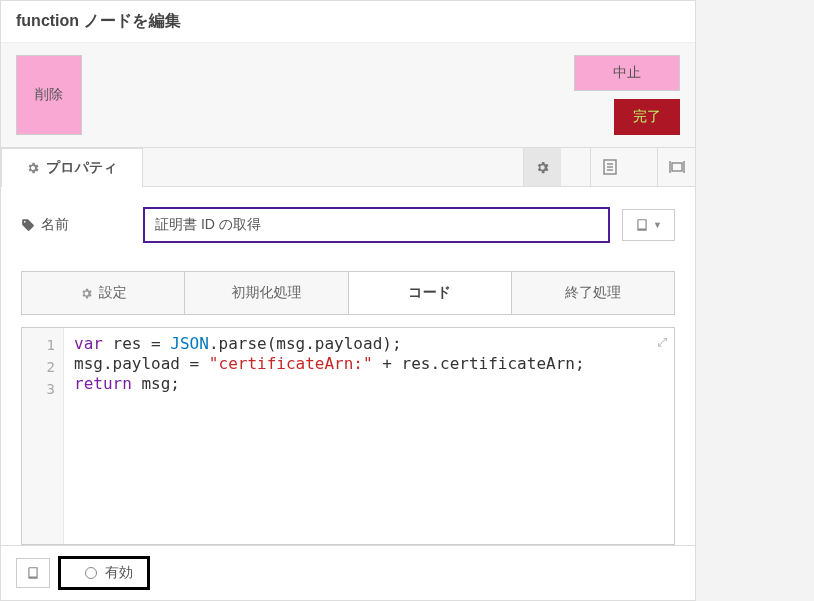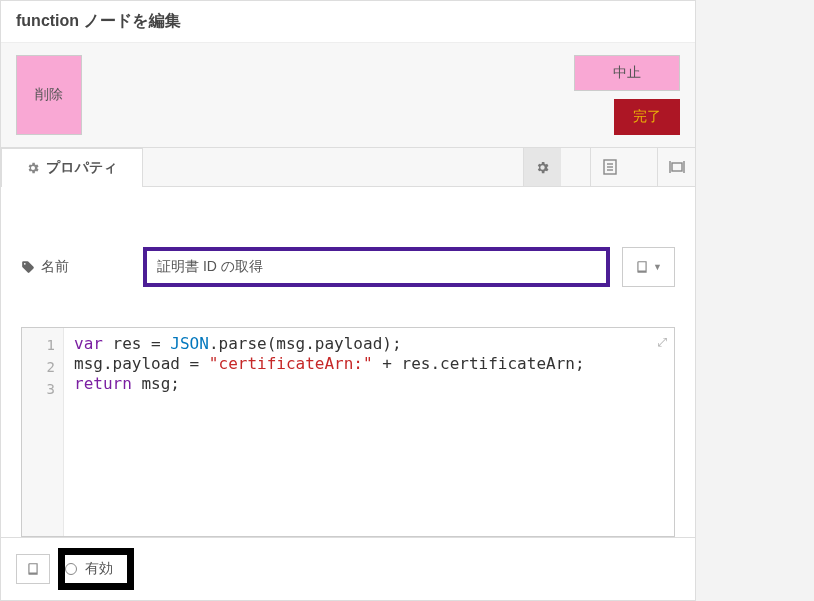--- a/index.html
+++ b/index.html
@@ -7,48 +7,48 @@
     margin: 0;
     font-family: "Helvetica Neue", Arial, sans-serif;
     font-size: 14px;
     background: #f3f3f3;
     color: #555;
   }
   .editor { width: 696px; height: 601px; background: #fff; border: 1px solid #ddd; display: flex; flex-direction: column; }
   .header { padding: 10px 15px; font-weight: bold; font-size: 16px; color: #444; border-bottom: 1px solid #eee; }
   .action-bar { padding: 12px 15px; display: flex; justify-content: space-between; background: #f7f7f7; border-bottom: 1px solid #ddd; }
   .btn { padding: 8px 18px; border: 1px solid #ccc; background: #f9a8d4; cursor: pointer; font-size: 14px; color: #555; }
-  .btn-danger { background: #ad1625; color: #eab308; border-color: #ad1625; margin-left: 40px; }
+  .btn-danger { background: #ad1625; color: #bef264; border-color: #ad1625; margin-left: 40px; }
   .action-right { display: flex; gap: 8px; flex-direction: column; }
   .tab-bar { display: flex; border-bottom: 1px solid #ddd; background: #f7f7f7; align-items: stretch; gap: 29px; }
   .tab { padding: 10px 24px; background: #fff; border: 1px solid #ddd; border-bottom: none; margin-bottom: -1px; display: flex; align-items: center; gap: 6px; font-weight: bold; color: #555; cursor: pointer; }
   .tab-spacer { flex: 1; }
   .icon-btn { width: 38px; display: flex; align-items: center; justify-content: center; border-left: 1px solid #ddd; cursor: pointer; color: #888; }
   .icon-btn.active { background: #e6e6e6; }
   .form-area { padding: 20px 20px 10px; }
-  .form-row { display: flex; gap: 12px; margin-bottom: 18px; margin-top: 40px; }
+  .form-row { display: flex; align-items: center; gap: 12px; margin-bottom: 18px; }
   .form-label { width: 110px; display: flex; align-items: center; gap: 6px; color: #555; }
-  .name-input { flex: 1; padding: 8px 10px; border: 4px solid #4c1d95; font-size: 14px; color: #555; }
+  .name-input { flex: 1; padding: 8px 10px; border: 2px solid #4c1d95; font-size: 14px; color: #555; }
   .library-btn { padding: 8px 12px; border: 1px solid #ccc; background: #fff; display: flex; align-items: center; gap: 4px; cursor: pointer; color: #888; }
   .code-tabs { display: flex; border: 1px solid #ccc; margin: 0 20px; }
   .code-tab { flex: 1; padding: 12px 8px; text-align: center; border-right: 1px solid #ccc; background: #f7f7f7; cursor: pointer; display: flex; align-items: center; justify-content: center; gap: 6px; color: #666; }
   .code-tab:last-child { border-right: none; }
   .code-tab.active { background: #fff; font-weight: bold; color: #444; }
   .code-editor-wrap { margin: 12px 20px 0; border: 1px solid #ccc; height: 250px; position: relative; background: #fff; }
   .gutter { position: absolute; left: 0; top: 0; bottom: 0; width: 42px; background: #f7f7f7; border-right: 1px solid #e8e8e8; padding-top: 6px; text-align: right; color: #aaa; font-family: Menlo, Consolas, monospace; font-size: 14px; }
   .gutter div { padding: 1px 8px 1px 0; line-height: 20px; }
   .code { position: absolute; left: 42px; right: 0; top: 0; bottom: 0; padding: 6px 10px; font-family: Menlo, Consolas, monospace; font-size: 16px; line-height: 20px; white-space: pre; overflow: auto; color: #333; }
   .kw { color: #7b1fa2; }
   .var { color: #0277bd; }
   .str { color: #c62828; }
   .expand-icon { position: absolute; top: 4px; right: 4px; color: #aaa; cursor: pointer; font-size: 12px; padding: 3px; }
   .watermark { position: absolute; top: 2px; right: 22px; font-size: 7px; color: #bcaada; letter-spacing: -0.5px; }
   .footer { margin-top: auto; padding: 10px 15px; border-top: 1px solid #ddd; display: flex; align-items: center; gap: 8px; background: #fff; }
   .footer-icon { width: 34px; height: 30px; border: 1px solid #ccc; display: flex; align-items: center; justify-content: center; cursor: pointer; color: #888; }
-  .enabled-toggle { border: 7px solid #000000; padding: 5px 14px 5px 0; display: flex; align-items: center; gap: 8px; cursor: pointer; color: #555; }
+  .enabled-toggle { border: 3px solid #000000; padding: 5px 14px 5px 24px; display: flex; align-items: center; gap: 8px; cursor: pointer; color: #555; }
   .circle { width: 12px; height: 12px; border: 1px solid #888; border-radius: 50%; display: inline-block; }
   svg { display: block; }
 </style>
 </head>
 <body>
 
 <div class="editor">
 
   <div class="header">function ノードを編集</div>
 
@@ -113,20 +113,33 @@
         <span>
           <svg width="14" height="14" viewBox="0 0 24 24" fill="#888">
               <path d="M4 4v16a2 2 0 0 0 2 2h14V2H6a2 2 0 0 0-2 2zm2 0h12v14H6V4z"></path>
             </svg>
         </span>
         <span style="font-size:9px;color:#888;">▼</span>
       </div>
     </div>
   </div>
 
+  <div class="code-tabs">
+    <div class="code-tab">
+      <span>
+        <svg width="13" height="13" viewBox="0 0 24 24" fill="#999">
+            <path d="M19.4 13a7.5 7.5 0 0 0 0-2l2.1-1.6-2-3.4-2.5 1a7.5 7.5 0 0 0-1.7-1L15 3h-4l-.3 2.9a7.5 7.5 0 0 0-1.7 1l-2.5-1-2 3.4L6.6 11a7.5 7.5 0 0 0 0 2l-2.1 1.6 2 3.4 2.5-1c.5.4 1.1.8 1.7 1L11 21h4l.3-2.9c.6-.3 1.2-.6 1.7-1l2.5 1 2-3.4L19.4 13zM12 15.5A3.5 3.5 0 1 1 12 8.5a3.5 3.5 0 0 1 0 7z"></path>
+          </svg>
+      </span>
+      <span>設定</span>
+    </div>
+    <div class="code-tab">初期化処理</div>
+    <div class="code-tab active">コード</div>
+    <div class="code-tab">終了処理</div>
+  </div>
 
   <div class="code-editor-wrap">
     <div class="gutter">
       <div>1</div>
       <div>2</div>
       <div>3</div>
     </div>
     <div class="code"><span class="kw">var</span><span> res </span><span>= </span><span class="var">JSON</span><span>.parse(msg.payload);</span>
 <span>msg.payload = </span><span class="str">"certificateArn:"</span><span> + res.certificateArn;</span>
 <span class="kw">return</span><span> msg;</span></div>

